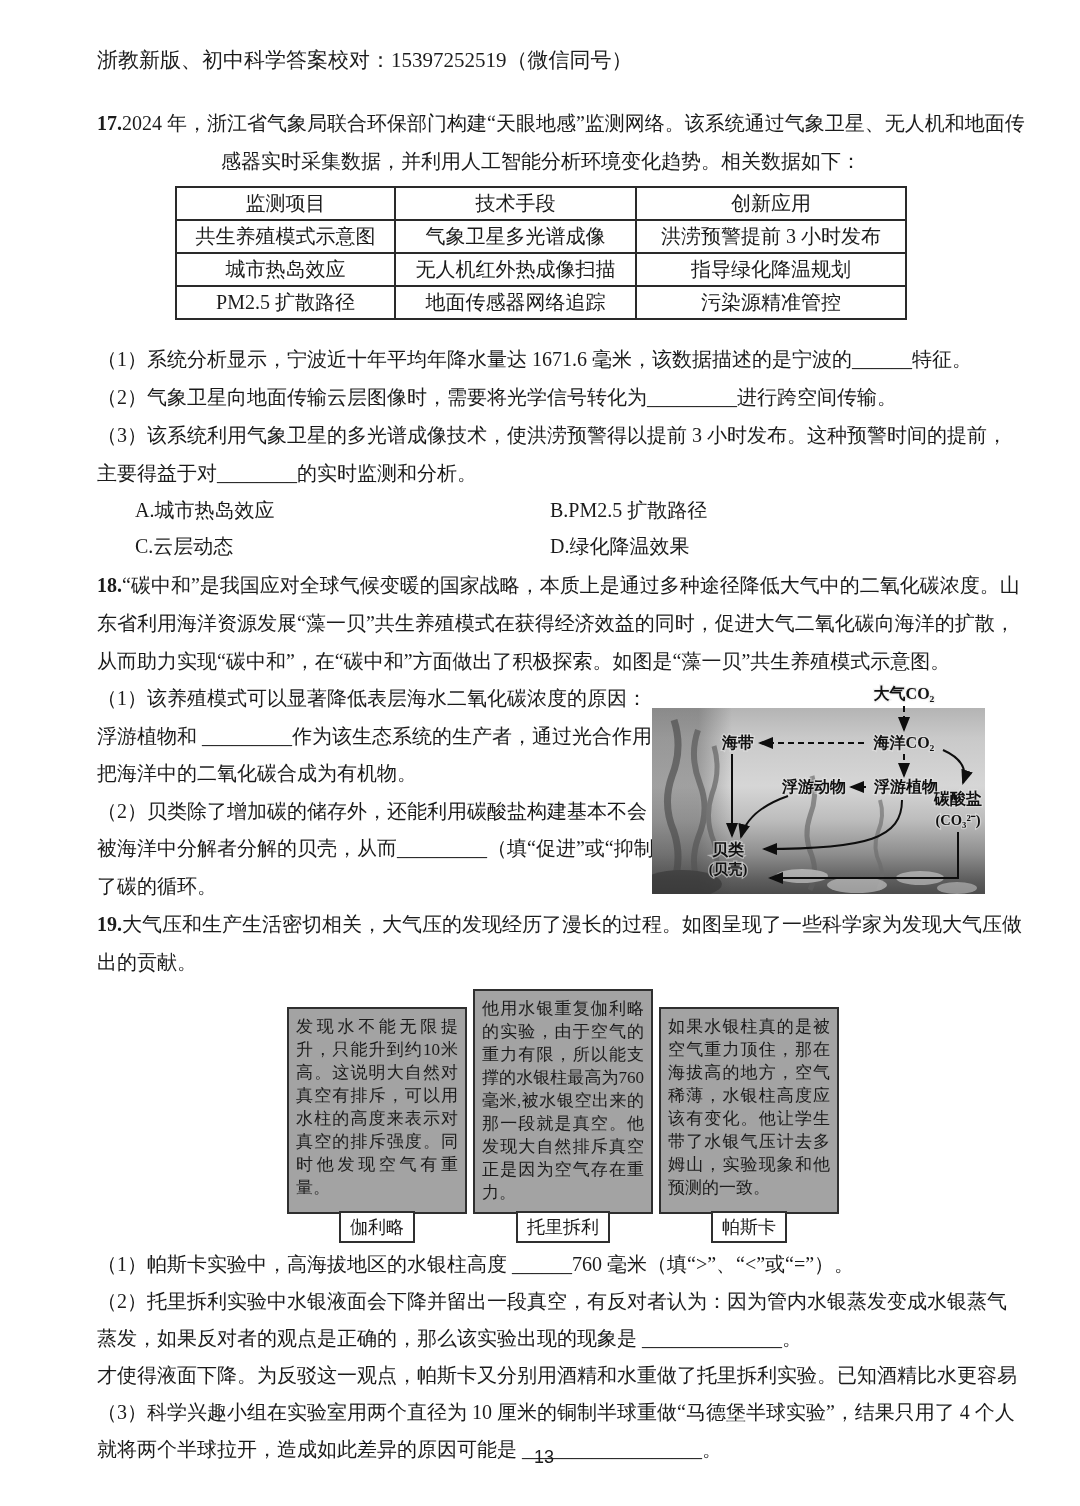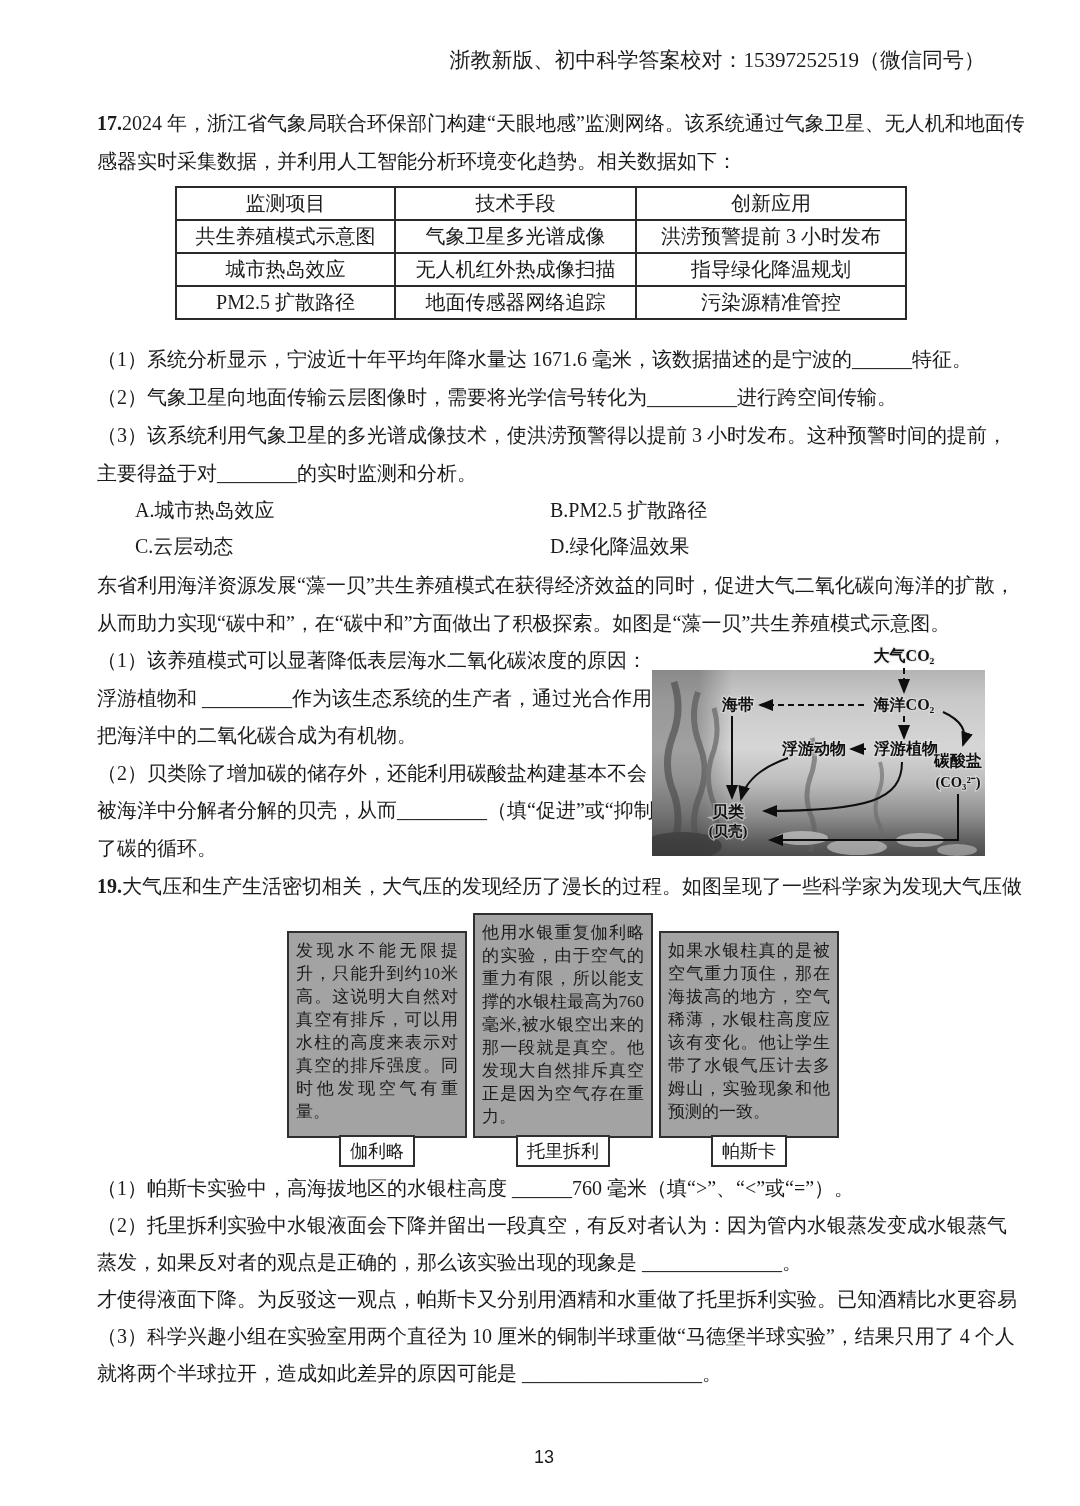--- a/index.html
+++ b/index.html
@@ -2,24 +2,24 @@
 <html><head>
 <meta charset="utf-8">
 <style>
   * { box-sizing: border-box; margin: 0; padding: 0; }
   body { background: #e8e8e8; font-family: "Liberation Serif", "DejaVu Serif", serif; }
   .page {
     width: 1080px; height: 1506px; margin: 0 auto; background: #ffffff;
     position: relative; color: #1b1b1b; overflow: hidden;
   }
   .content { padding: 46px 95px 0 97px; }
-  .hdr { display: flex; justify-content: flex-end; font-size: 21px; }
+  .hdr { display: flex; justify-content: flex-start; font-size: 21px; }
   .ln { font-size: 20px; line-height: 38px; white-space: nowrap; }
   .qnum { font-weight: 700; font-family: "Liberation Serif", serif; }
-  .q17-intro { margin-top: 30px; }
+  .q17-intro { margin-top: 30px; text-align: center; }
   table.mon { border-collapse: collapse; margin: 6px 0 0 78px; width: 732px; }
   table.mon td, table.mon th {
     border: 2px solid #2a2a2a; font-weight: 400; font-size: 20px;
     text-align: center; padding: 2px 6px; height: 31px;
   }
   .c1 { width: 30%; } .c2 { width: 33%; } .c3 { width: 37%; }
   .subs17 { margin-top: 20px; }
   .opts { padding-left: 38px; }
   .opt-row { display: flex; font-size: 20px; line-height: 36px; }
   .opt-l { width: 415px; }
@@ -107,20 +107,21 @@
           <span>B.PM2.5 扩散路径</span>
         </div>
         <div class="opt-row">
           <span class="opt-l">C.云层动态</span>
           <span>D.绿化降温效果</span>
         </div>
       </div>
     </div>
 
     <div class="q18-intro">
+      <div class="ln"><span class="qnum">18.</span><span>“碳中和”是我国应对全球气候变暖的国家战略，本质上是通过多种途径降低大气中的二氧化碳浓度。山</span></div>
       <div class="ln">东省利用海洋资源发展“藻一贝”共生养殖模式在获得经济效益的同时，促进大气二氧化碳向海洋的扩散，</div>
       <div class="ln">从而助力实现“碳中和”，在“碳中和”方面做出了积极探索。如图是“藻一贝”共生养殖模式示意图。</div>
     </div>
 
     <div class="q18-row">
       <div class="q18-left">
         <div class="ln">（1）该养殖模式可以显著降低表层海水二氧化碳浓度的原因：</div>
         <div class="ln">浮游植物和 _________作为该生态系统的生产者，通过光合作用，</div>
         <div class="ln">把海洋中的二氧化碳合成为有机物。</div>
         <div class="ln">（2）贝类除了增加碳的储存外，还能利用碳酸盐构建基本不会</div>
@@ -172,20 +173,21 @@
             <text x="306" y="145" class="sm">(CO₃²⁻)</text>
             <text x="76" y="175">贝类</text>
             <text x="76" y="194" class="sm">(贝壳)</text>
           </g>
         </svg>
       </div>
     </div>
 
     <div>
       <div class="ln"><span class="qnum">19.</span><span>大气压和生产生活密切相关，大气压的发现经历了漫长的过程。如图呈现了一些科学家为发现大气压做</span></div>
+      <div class="ln">出的贡献。</div>
     </div>
 
     <div class="sci-row">
       <div class="sci-box low">
         <span>发现水不能无限提升，只能升到约10米高。这说明大自然对真空有排斥，可以用水柱的高度来表示对真空的排斥强度。同时他发现空气有重量。</span>
         <span class="sci-label">伽利略</span>
       </div>
       <div class="sci-box">
         <span>他用水银重复伽利略的实验，由于空气的重力有限，所以能支撑的水银柱最高为760毫米,被水银空出来的那一段就是真空。他发现大自然排斥真空正是因为空气存在重力。</span>
         <span class="sci-label">托里拆利</span>

